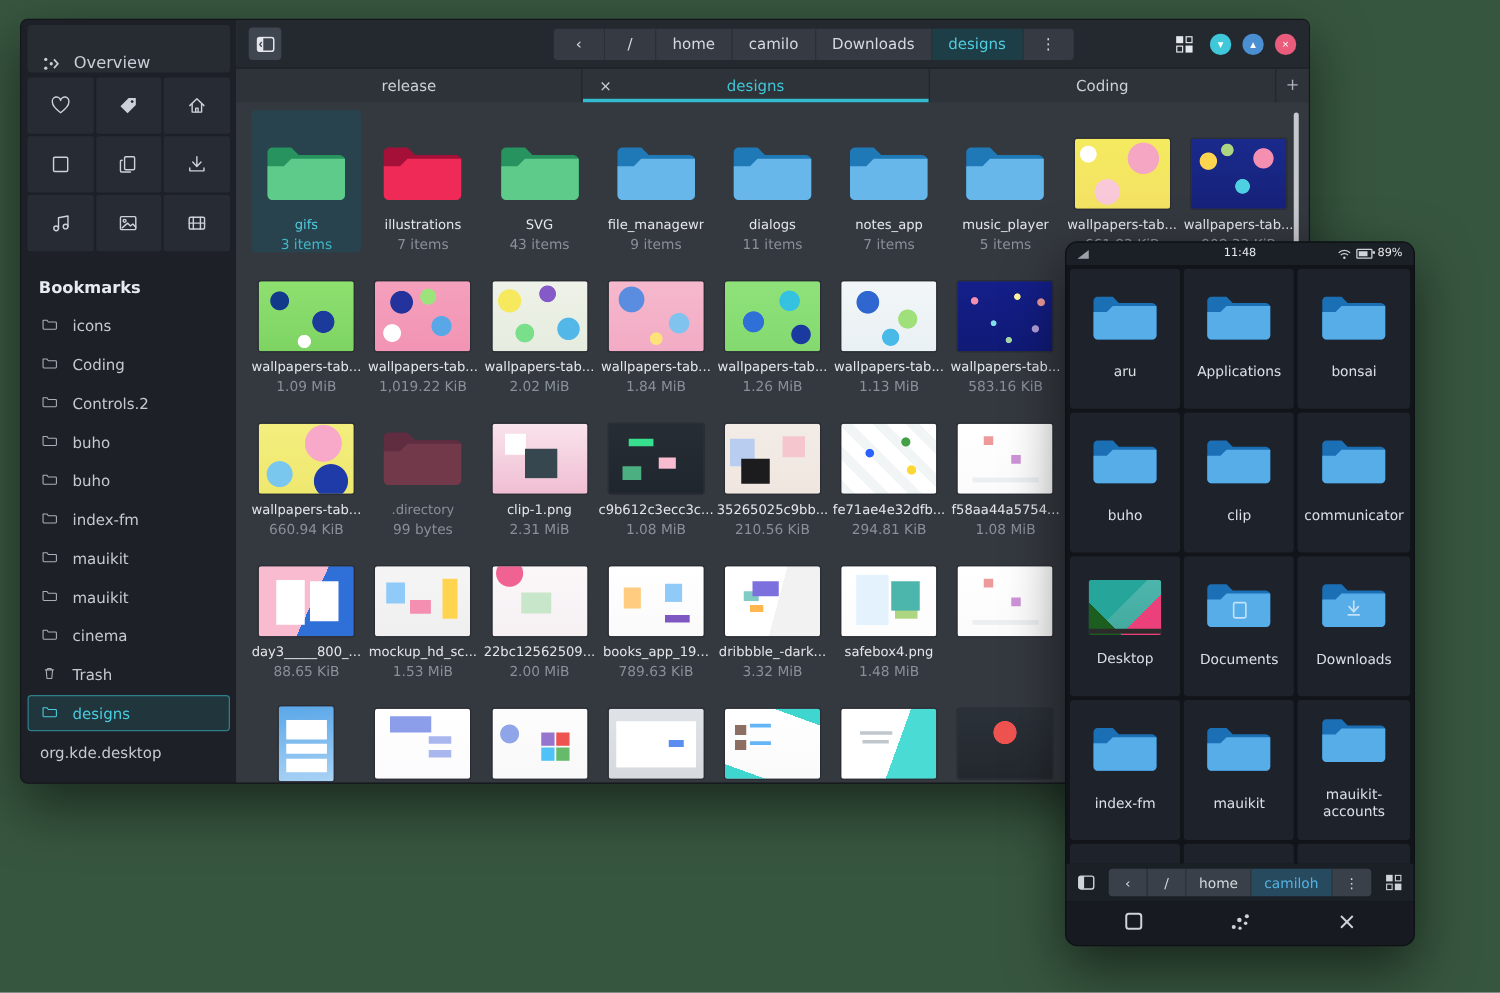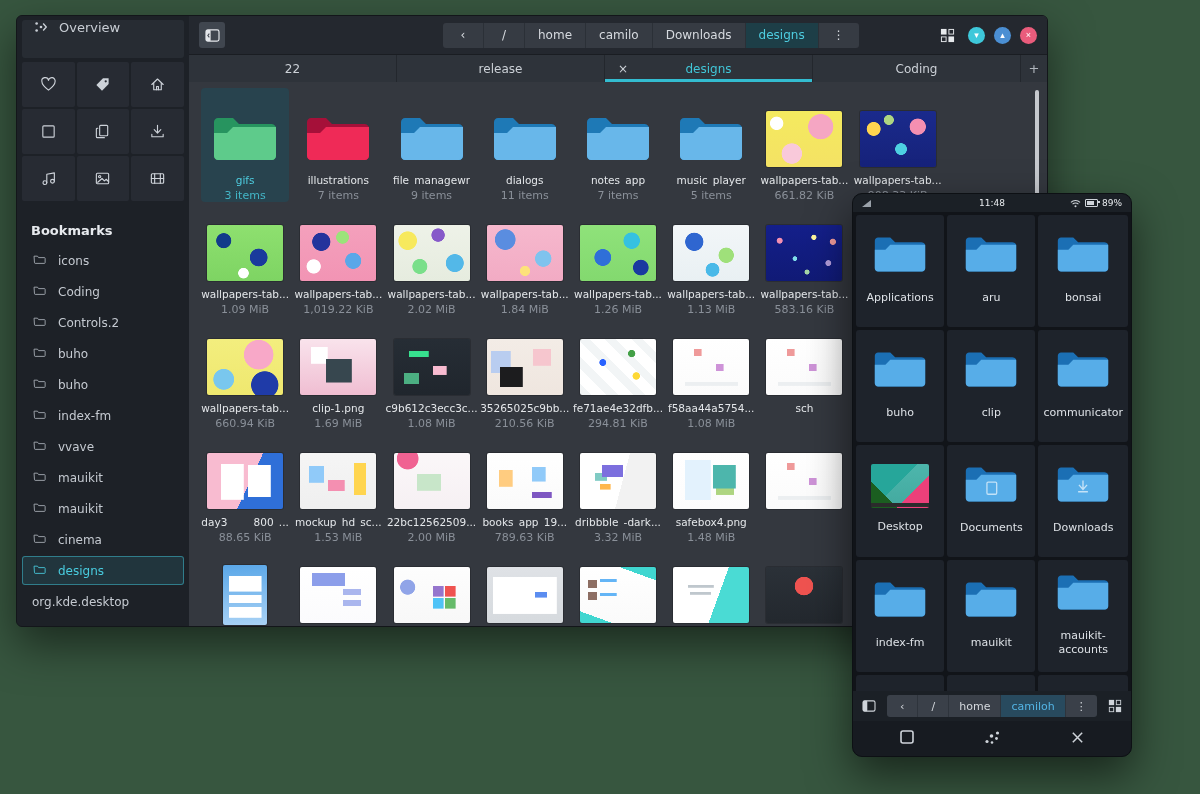--- a/index.html
+++ b/index.html
@@ -4,21 +4,21 @@
 <style>
   html,body{margin:0;padding:0;}
   .desktop{position:relative;width:1200px;height:794px;background:#37563f;overflow:hidden;
            font-family:"DejaVu Sans","Liberation Sans",sans-serif;-webkit-font-smoothing:antialiased;}
   
   .main-window{position:absolute;left:16px;top:15px;width:1030px;height:610px;display:flex;
     background:#1d2127;border-radius:6px;overflow:hidden;border:1px solid #13161a;
     box-shadow:0 18px 44px rgba(0,0,0,.5);}
   .sidebar{width:172px;flex:none;background:#1d2127;display:flex;flex-direction:column;overflow:hidden;}
   .sb-header{height:38px;flex:none;margin:4px 5px 2px;background:#272c33;border-radius:3px;
-    display:flex;align-items:flex-start;gap:11px;padding:0 12px;color:#c9ced5;font-size:13px;}
+    display:flex;align-items:flex-end;gap:11px;padding:0 12px;color:#c9ced5;font-size:13px;}
   .q-grid{display:grid;grid-template-columns:repeat(3,1fr);gap:2px;padding:2px 5px 4px;}
   .q-cell{height:45px;background:#272b33;border-radius:2px;display:flex;align-items:center;justify-content:center;color:#cdd2d9;}
   .sb-bm-title{font-weight:bold;color:#e7eaee;font-size:13px;padding:18px 14px 8px;}
   .bm-list{flex:1;overflow:hidden;padding:0 5px;}
   .bm-item{display:flex;align-items:center;gap:11px;height:27px;margin-bottom:2px;padding:0 9px;
     color:#c5cad1;font-size:12px;border-radius:3px;border:1px solid transparent;}
   .bm-item .bm-ic{display:flex;color:#aab0b8;}
   .bm-item.selected{background:rgba(63,197,216,.13);border-color:rgba(63,197,216,.5);color:#49ccdf;}
   .bm-item.selected .bm-ic{color:#49ccdf;}
   .main{flex:1;min-width:0;display:flex;flex-direction:column;background:#34383f;}
@@ -259,45 +259,45 @@
               </svg>
             </span>
        <span>index-fm</span>
      </div>
           <div class="bm-item">
        <span class="bm-ic">
               <svg width="15" height="13" viewBox="0 0 18 18" fill="none" stroke="currentColor" stroke-width="1.2" stroke-linecap="round" stroke-linejoin="round">
                 <path d="M2 4.5 h4.2 l1.6 2 h8 a1 1 0 0 1 1 1 v6 a1 1 0 0 1 -1 1 H3 a1 1 0 0 1 -1 -1 z" transform="translate(0,-1.5)"></path>
               </svg>
             </span>
-       <span>vvave</span>
-     </div>
-          <div class="bm-item">
-       <span class="bm-ic">
-              <svg width="15" height="13" viewBox="0 0 18 18" fill="none" stroke="currentColor" stroke-width="1.2" stroke-linecap="round" stroke-linejoin="round">
-                <path d="M2 4.5 h4.2 l1.6 2 h8 a1 1 0 0 1 1 1 v6 a1 1 0 0 1 -1 1 H3 a1 1 0 0 1 -1 -1 z" transform="translate(0,-1.5)"></path>
-              </svg>
-            </span>
        <span>mauikit</span>
      </div>
           <div class="bm-item">
        <span class="bm-ic">
               <svg width="15" height="13" viewBox="0 0 18 18" fill="none" stroke="currentColor" stroke-width="1.2" stroke-linecap="round" stroke-linejoin="round">
                 <path d="M2 4.5 h4.2 l1.6 2 h8 a1 1 0 0 1 1 1 v6 a1 1 0 0 1 -1 1 H3 a1 1 0 0 1 -1 -1 z" transform="translate(0,-1.5)"></path>
               </svg>
             </span>
        <span>mauikit</span>
      </div>
           <div class="bm-item">
        <span class="bm-ic">
               <svg width="15" height="13" viewBox="0 0 18 18" fill="none" stroke="currentColor" stroke-width="1.2" stroke-linecap="round" stroke-linejoin="round">
                 <path d="M2 4.5 h4.2 l1.6 2 h8 a1 1 0 0 1 1 1 v6 a1 1 0 0 1 -1 1 H3 a1 1 0 0 1 -1 -1 z" transform="translate(0,-1.5)"></path>
               </svg>
             </span>
        <span>cinema</span>
+     </div>
+          <div class="bm-item">
+       <span class="bm-ic">
+              <svg width="15" height="13" viewBox="0 0 18 18" fill="none" stroke="currentColor" stroke-width="1.2" stroke-linecap="round" stroke-linejoin="round">
+                <path d="M4.5 5 h9 M7 5 V3.5 h4 V5 M5.5 5 l.8 9.5 h5.4 l.8 -9.5" transform="translate(0,-1)"></path>
+              </svg>
+            </span>
+       <span>Trash</span>
      </div>
           <div class="bm-item selected">
        <span class="bm-ic">
               <svg width="15" height="13" viewBox="0 0 18 18" fill="none" stroke="currentColor" stroke-width="1.2" stroke-linecap="round" stroke-linejoin="round">
                 <path d="M2 4.5 h4.2 l1.6 2 h8 a1 1 0 0 1 1 1 v6 a1 1 0 0 1 -1 1 H3 a1 1 0 0 1 -1 -1 z" transform="translate(0,-1.5)"></path>
               </svg>
             </span>
        <span>designs</span>
      </div>
           <div class="bm-item">
@@ -338,24 +338,20 @@
               <button class="wc-circle" style="background:#3ec8da">▾</button>
               <button class="wc-circle" style="background:#4b8fd3">▴</button>
               <button class="wc-circle" style="background:#ea5c7c">×</button>
             </span>
         </div>
       </div>
 
       <div class="tabbar" id="tabbar">
           <div class="tab">
 
-       <span>22</span>
-     </div>
-          <div class="tab">
-
        <span>release</span>
      </div>
           <div class="tab active">
        <span class="tab-close">×</span>
        <span>designs</span>
      </div>
           <div class="tab">
 
        <span>Coding</span>
      </div>
@@ -381,54 +377,64 @@
     <path d="M1 8 C1 5.8 2.8 4 5 4 h15 l6 6 h32 c2.2 0 5 1.6 5 3.8 V42 c0 2.2 -1.8 4 -4 4 H5 c-2.2 0 -4 -1.8 -4 -4 z" fill="#a51039"></path>
     <path d="M1 19 h13 l6 -6 h43 v29 c0 2.2 -1.8 4 -4 4 H5 c-2.2 0 -4 -1.8 -4 -4 z" fill="#ef2a57"></path>
                 </svg>
               </div>
       <div class="f-label">illustrations</div>
       <div class="f-meta">7 items</div>
     </div>
             <div class="card">
       <div class="thumbw">
                 <svg class="foldersvg" width="64" height="50" viewBox="0 0 64 50">
-    <path d="M1 8 C1 5.8 2.8 4 5 4 h15 l6 6 h32 c2.2 0 5 1.6 5 3.8 V42 c0 2.2 -1.8 4 -4 4 H5 c-2.2 0 -4 -1.8 -4 -4 z" fill="#1e79b6"></path>
-    <path d="M1 19 h13 l6 -6 h43 v29 c0 2.2 -1.8 4 -4 4 H5 c-2.2 0 -4 -1.8 -4 -4 z" fill="#68b7ea"></path>
+    <path d="M1 8 C1 5.8 2.8 4 5 4 h15 l6 6 h32 c2.2 0 5 1.6 5 3.8 V42 c0 2.2 -1.8 4 -4 4 H5 c-2.2 0 -4 -1.8 -4 -4 z" fill="#27945f"></path>
+    <path d="M1 19 h13 l6 -6 h43 v29 c0 2.2 -1.8 4 -4 4 H5 c-2.2 0 -4 -1.8 -4 -4 z" fill="#5ecb8b"></path>
                 </svg>
               </div>
-      <div class="f-label">file_managewr</div>
-      <div class="f-meta">9 items</div>
+      <div class="f-label">SVG</div>
+      <div class="f-meta">43 items</div>
     </div>
             <div class="card">
       <div class="thumbw">
                 <svg class="foldersvg" width="64" height="50" viewBox="0 0 64 50">
     <path d="M1 8 C1 5.8 2.8 4 5 4 h15 l6 6 h32 c2.2 0 5 1.6 5 3.8 V42 c0 2.2 -1.8 4 -4 4 H5 c-2.2 0 -4 -1.8 -4 -4 z" fill="#1e79b6"></path>
     <path d="M1 19 h13 l6 -6 h43 v29 c0 2.2 -1.8 4 -4 4 H5 c-2.2 0 -4 -1.8 -4 -4 z" fill="#68b7ea"></path>
                 </svg>
               </div>
-      <div class="f-label">dialogs</div>
-      <div class="f-meta">11 items</div>
+      <div class="f-label">file_managewr</div>
+      <div class="f-meta">9 items</div>
     </div>
             <div class="card">
       <div class="thumbw">
                 <svg class="foldersvg" width="64" height="50" viewBox="0 0 64 50">
     <path d="M1 8 C1 5.8 2.8 4 5 4 h15 l6 6 h32 c2.2 0 5 1.6 5 3.8 V42 c0 2.2 -1.8 4 -4 4 H5 c-2.2 0 -4 -1.8 -4 -4 z" fill="#1e79b6"></path>
     <path d="M1 19 h13 l6 -6 h43 v29 c0 2.2 -1.8 4 -4 4 H5 c-2.2 0 -4 -1.8 -4 -4 z" fill="#68b7ea"></path>
                 </svg>
               </div>
-      <div class="f-label">notes_app</div>
-      <div class="f-meta">7 items</div>
+      <div class="f-label">dialogs</div>
+      <div class="f-meta">11 items</div>
     </div>
             <div class="card">
       <div class="thumbw">
                 <svg class="foldersvg" width="64" height="50" viewBox="0 0 64 50">
     <path d="M1 8 C1 5.8 2.8 4 5 4 h15 l6 6 h32 c2.2 0 5 1.6 5 3.8 V42 c0 2.2 -1.8 4 -4 4 H5 c-2.2 0 -4 -1.8 -4 -4 z" fill="#1e79b6"></path>
     <path d="M1 19 h13 l6 -6 h43 v29 c0 2.2 -1.8 4 -4 4 H5 c-2.2 0 -4 -1.8 -4 -4 z" fill="#68b7ea"></path>
                 </svg>
               </div>
+      <div class="f-label">notes_app</div>
+      <div class="f-meta">7 items</div>
+    </div>
+            <div class="card">
+      <div class="thumbw">
+                <svg class="foldersvg" width="64" height="50" viewBox="0 0 64 50">
+    <path d="M1 8 C1 5.8 2.8 4 5 4 h15 l6 6 h32 c2.2 0 5 1.6 5 3.8 V42 c0 2.2 -1.8 4 -4 4 H5 c-2.2 0 -4 -1.8 -4 -4 z" fill="#1e79b6"></path>
+    <path d="M1 19 h13 l6 -6 h43 v29 c0 2.2 -1.8 4 -4 4 H5 c-2.2 0 -4 -1.8 -4 -4 z" fill="#68b7ea"></path>
+                </svg>
+              </div>
       <div class="f-label">music_player</div>
       <div class="f-meta">5 items</div>
     </div>
             <div class="card">
       <div class="thumbw">
                 <div class="thumb marble-yellow"></div>
               </div>
       <div class="f-label">wallpapers-tab...</div>
       <div class="f-meta">661.82 KiB</div>
     </div>
@@ -499,26 +505,36 @@
     </div>
           </div>
           <div class="frow">
             <div class="card">
       <div class="thumbw">
                 <div class="thumb blobs-pastel"></div>
               </div>
       <div class="f-label">wallpapers-tab...</div>
       <div class="f-meta">660.94 KiB</div>
     </div>
+            <div class="card dimmed">
+      <div class="thumbw">
+                <svg class="foldersvg" width="64" height="50" viewBox="0 0 64 50">
+    <path d="M1 8 C1 5.8 2.8 4 5 4 h15 l6 6 h32 c2.2 0 5 1.6 5 3.8 V42 c0 2.2 -1.8 4 -4 4 H5 c-2.2 0 -4 -1.8 -4 -4 z" fill="#8a2340"></path>
+    <path d="M1 19 h13 l6 -6 h43 v29 c0 2.2 -1.8 4 -4 4 H5 c-2.2 0 -4 -1.8 -4 -4 z" fill="#b13a58"></path>
+                </svg>
+              </div>
+      <div class="f-label">.directory</div>
+      <div class="f-meta">99 bytes</div>
+    </div>
             <div class="card">
       <div class="thumbw">
                 <div class="thumb shot-pink-mockup"></div>
               </div>
       <div class="f-label">clip-1.png</div>
-      <div class="f-meta">1.69 MiB</div>
+      <div class="f-meta">2.31 MiB</div>
     </div>
             <div class="card">
       <div class="thumbw">
                 <div class="thumb shot-dark-dash"></div>
               </div>
       <div class="f-label">c9b612c3ecc3c...</div>
       <div class="f-meta">1.08 MiB</div>
     </div>
             <div class="card">
       <div class="thumbw">
@@ -672,28 +688,28 @@
         <span>89%</span>
       </span>
     </div>
 
     <div class="ph-grid" id="phone-grid">
         <div class="ph-cell">
        <span><svg class="foldersvg" width="52" height="41" viewBox="0 0 64 50">
     <path d="M1 8 C1 5.8 2.8 4 5 4 h15 l6 6 h32 c2.2 0 5 1.6 5 3.8 V42 c0 2.2 -1.8 4 -4 4 H5 c-2.2 0 -4 -1.8 -4 -4 z" fill="#1b6fb4"></path>
     <path d="M1 19 h13 l6 -6 h43 v29 c0 2.2 -1.8 4 -4 4 H5 c-2.2 0 -4 -1.8 -4 -4 z" fill="#57ade8"></path>
             </svg></span>
+       <div class="ph-label">aru</div>
+     </div>
+        <div class="ph-cell">
+       <span><svg class="foldersvg" width="52" height="41" viewBox="0 0 64 50">
+    <path d="M1 8 C1 5.8 2.8 4 5 4 h15 l6 6 h32 c2.2 0 5 1.6 5 3.8 V42 c0 2.2 -1.8 4 -4 4 H5 c-2.2 0 -4 -1.8 -4 -4 z" fill="#1b6fb4"></path>
+    <path d="M1 19 h13 l6 -6 h43 v29 c0 2.2 -1.8 4 -4 4 H5 c-2.2 0 -4 -1.8 -4 -4 z" fill="#57ade8"></path>
+            </svg></span>
        <div class="ph-label">Applications</div>
-     </div>
-        <div class="ph-cell">
-       <span><svg class="foldersvg" width="52" height="41" viewBox="0 0 64 50">
-    <path d="M1 8 C1 5.8 2.8 4 5 4 h15 l6 6 h32 c2.2 0 5 1.6 5 3.8 V42 c0 2.2 -1.8 4 -4 4 H5 c-2.2 0 -4 -1.8 -4 -4 z" fill="#1b6fb4"></path>
-    <path d="M1 19 h13 l6 -6 h43 v29 c0 2.2 -1.8 4 -4 4 H5 c-2.2 0 -4 -1.8 -4 -4 z" fill="#57ade8"></path>
-            </svg></span>
-       <div class="ph-label">aru</div>
      </div>
         <div class="ph-cell">
        <span><svg class="foldersvg" width="52" height="41" viewBox="0 0 64 50">
     <path d="M1 8 C1 5.8 2.8 4 5 4 h15 l6 6 h32 c2.2 0 5 1.6 5 3.8 V42 c0 2.2 -1.8 4 -4 4 H5 c-2.2 0 -4 -1.8 -4 -4 z" fill="#1b6fb4"></path>
     <path d="M1 19 h13 l6 -6 h43 v29 c0 2.2 -1.8 4 -4 4 H5 c-2.2 0 -4 -1.8 -4 -4 z" fill="#57ade8"></path>
             </svg></span>
        <div class="ph-label">bonsai</div>
      </div>
         <div class="ph-cell">
        <span><svg class="foldersvg" width="52" height="41" viewBox="0 0 64 50">

